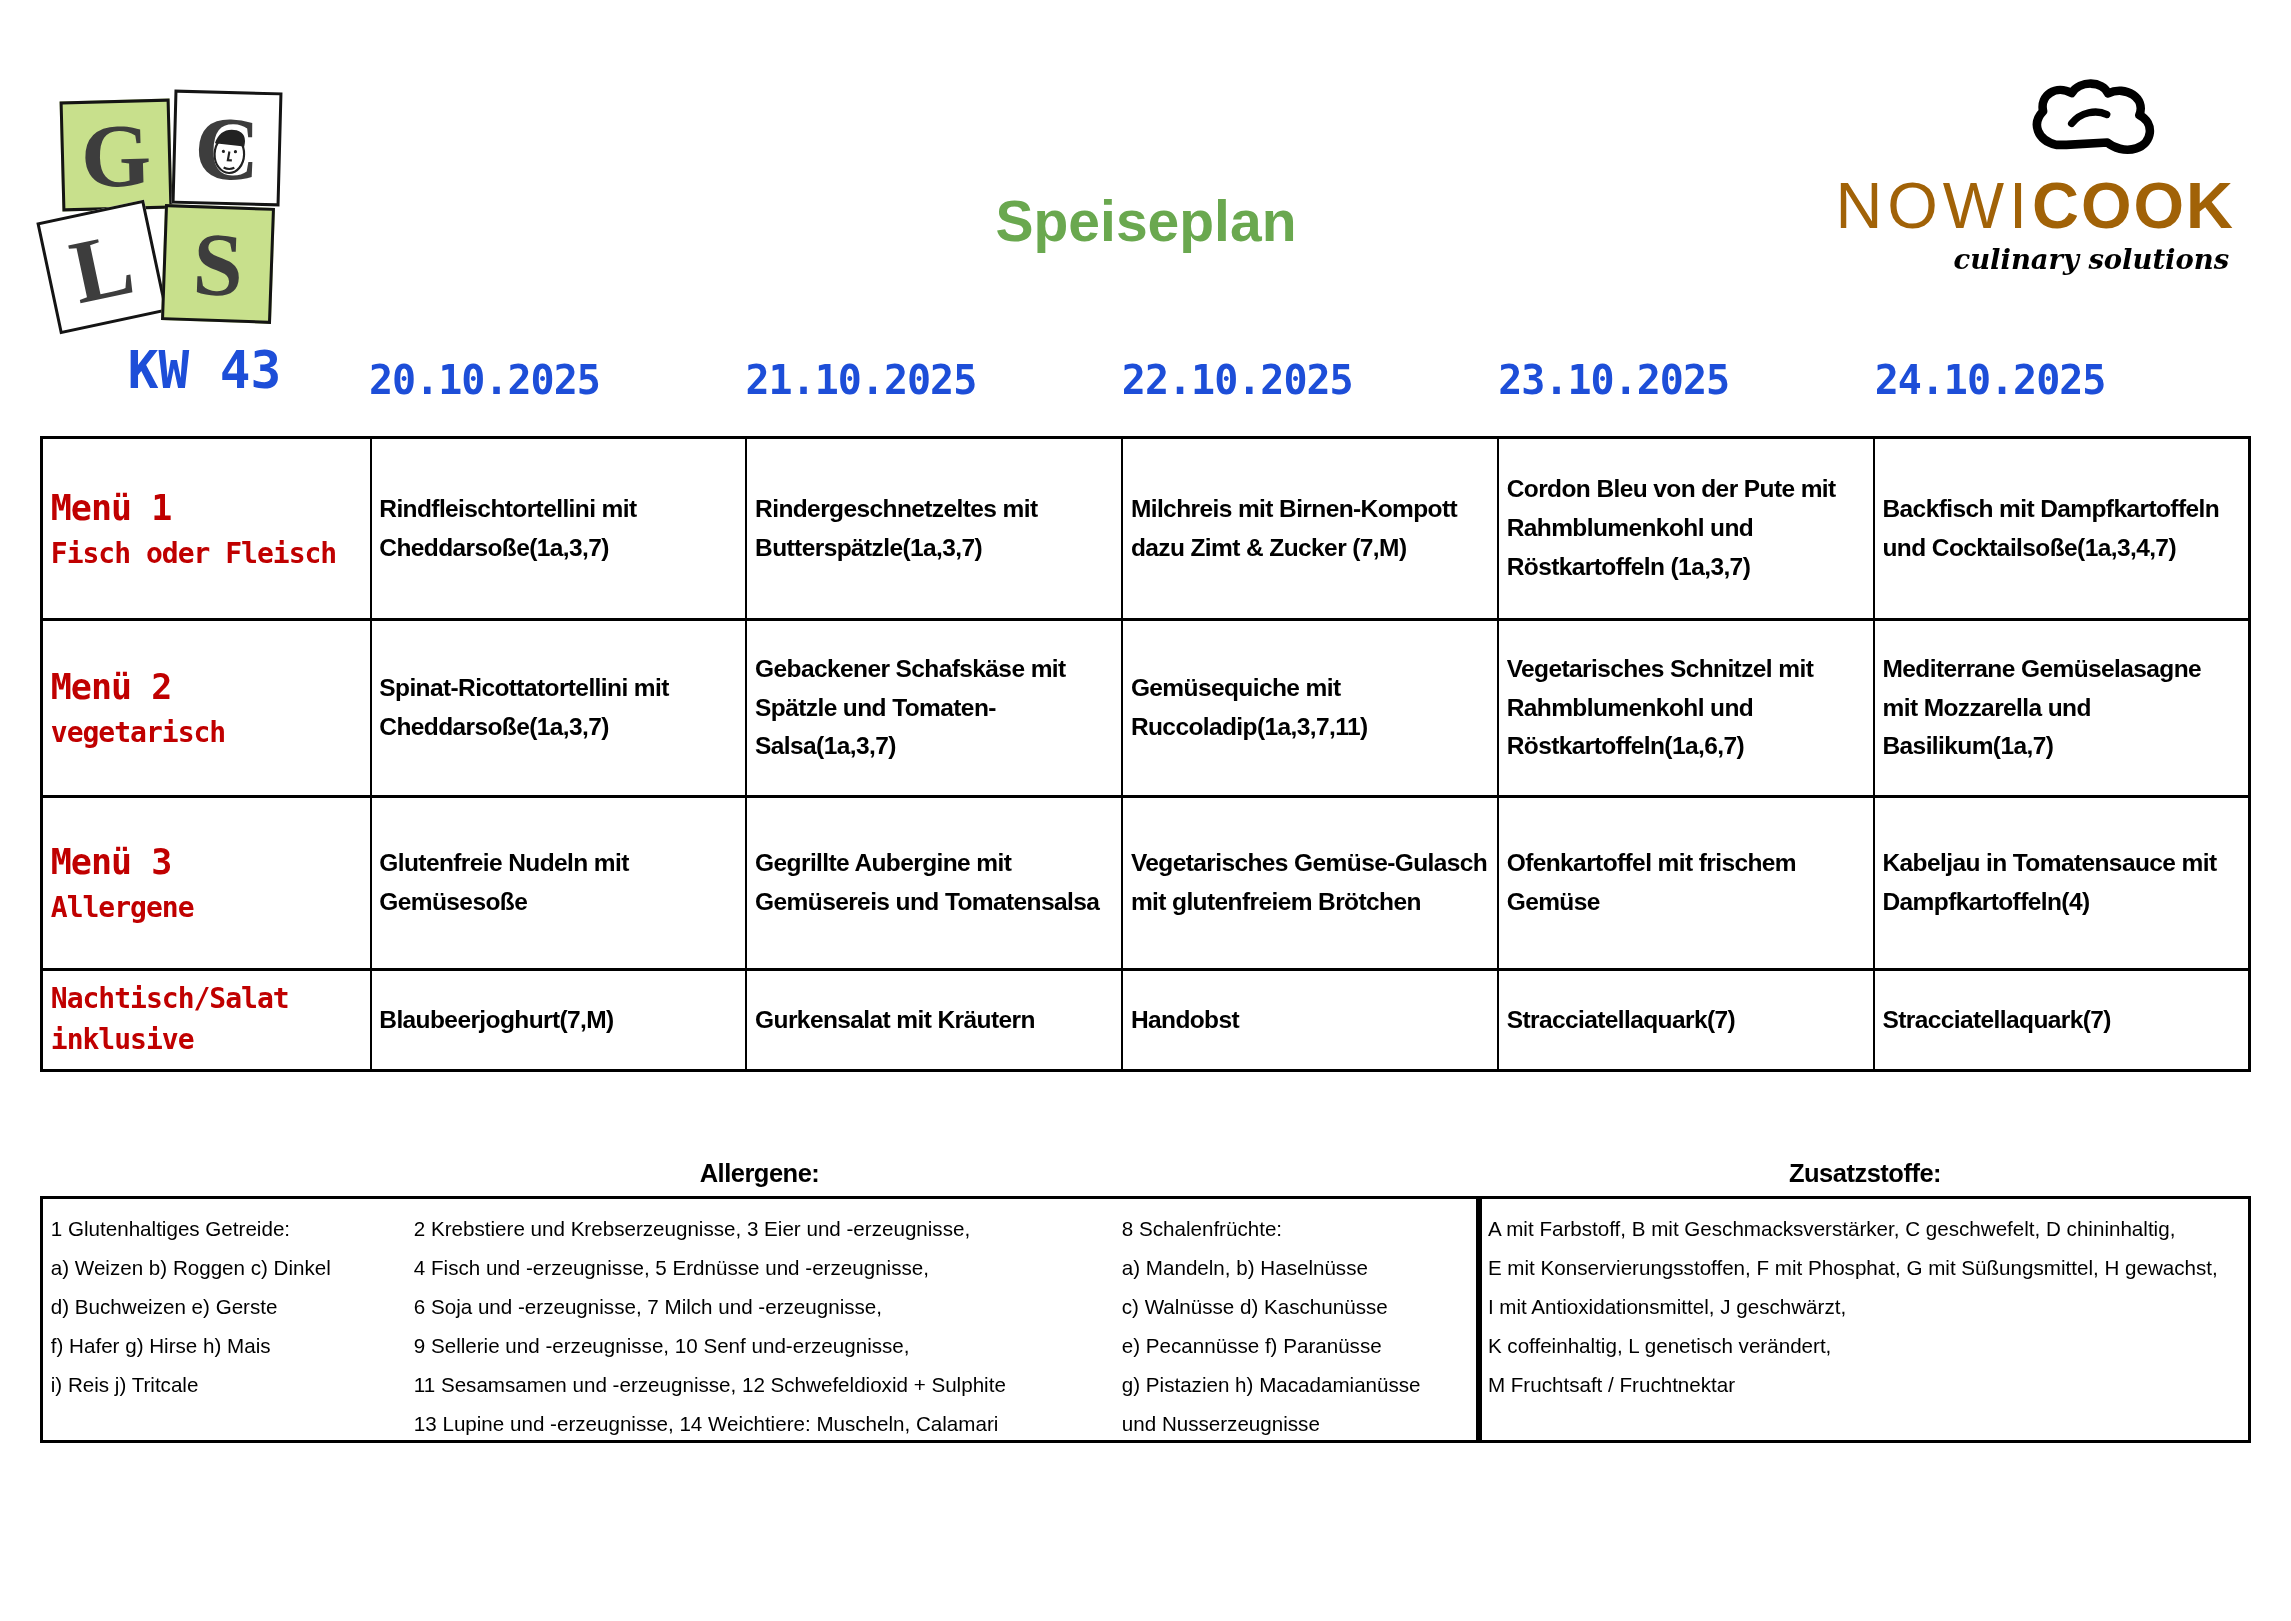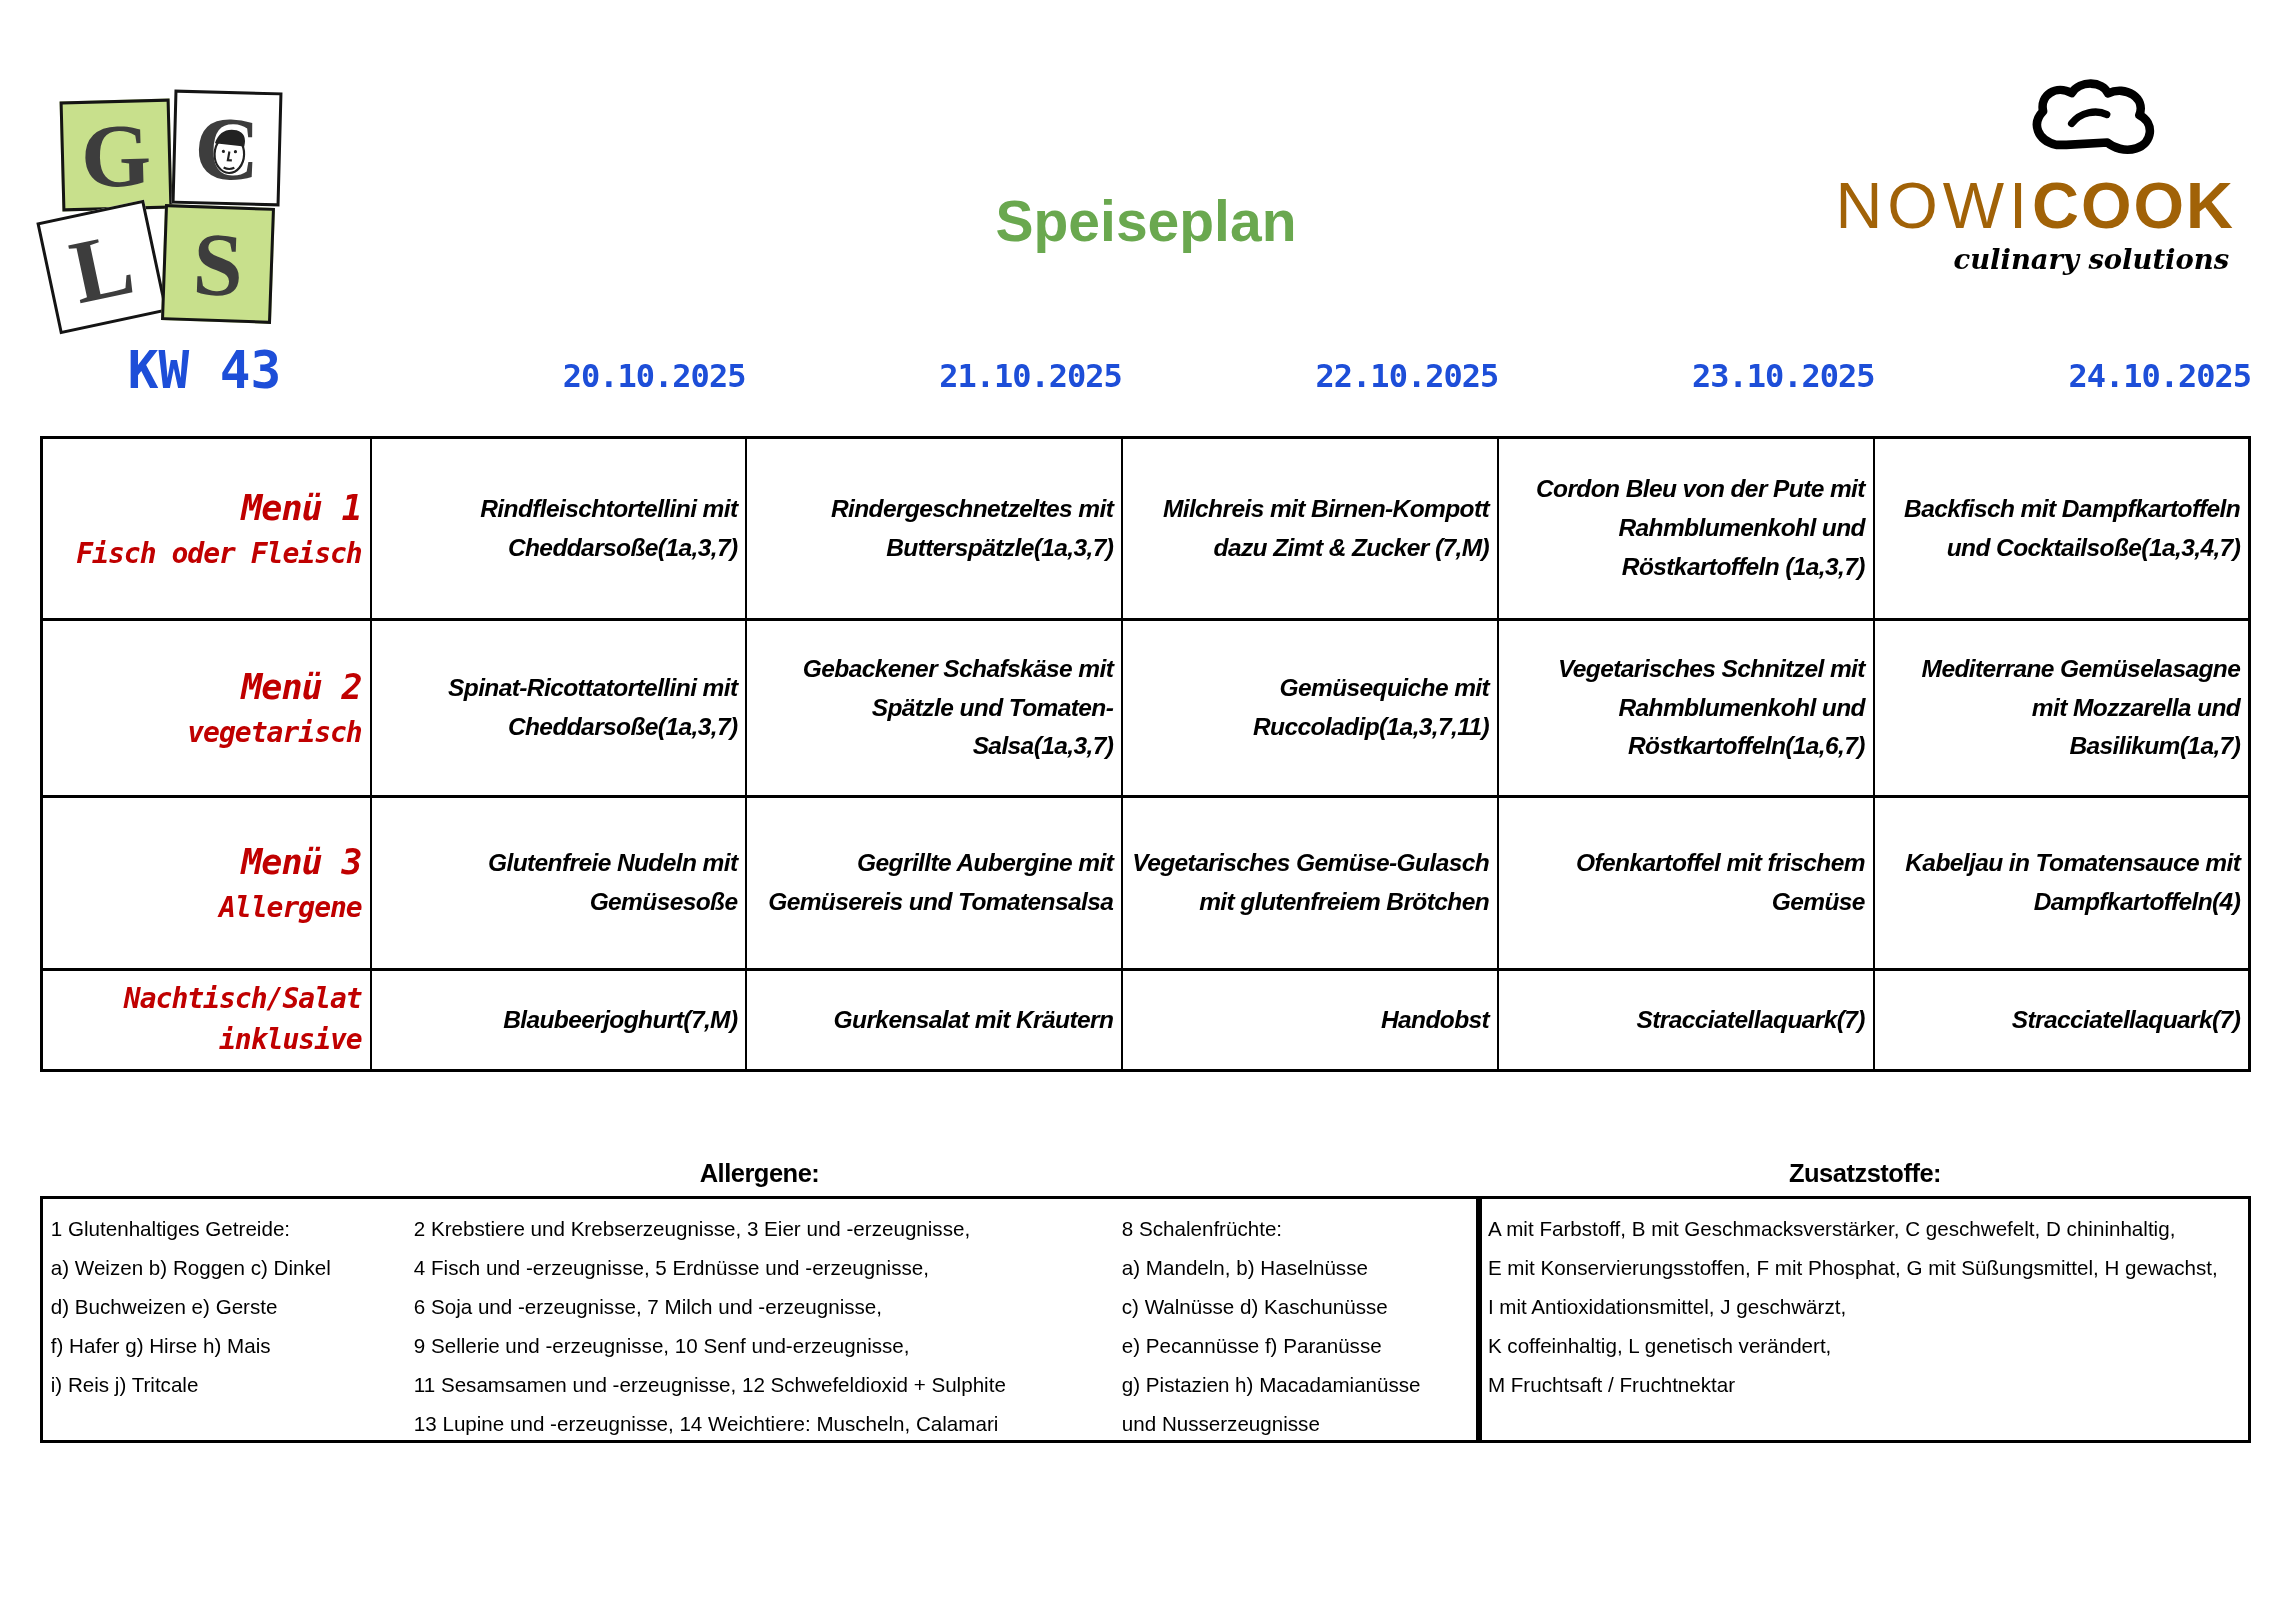--- a/index.html
+++ b/index.html
@@ -39,28 +39,28 @@
     position:absolute; top:165px; right:5.9px;
     font-family:"DejaVu Serif", serif; font-style:italic; font-weight:bold; font-size:27.4px;text-align:center;
   }
 
   
   .week-row {
     position:absolute; top:341px; left:40px; width:2211px; display:flex;
     color:#1d4ed8; font-weight:bold; font-family:"DejaVu Sans Mono", monospace;
   }
   .kw-cell  { width:329px; font-size:51px; text-align:center; }
-  .date-cell { flex:1; font-size:32px; text-align:right; padding-top:15.7px; letter-spacing:-1px; }
+  .date-cell { flex:1; font-size:40px; text-align:left; padding-top:15.7px; letter-spacing:-1px; }
 
   
   .menu-table-wrap { position:absolute; top:436px; left:40px; width:2211px; }
   table.menu { width:100%; border-collapse:collapse; table-layout:fixed; border:3.9px solid #000; }
   table.menu td {
     border:2.9px solid #000; border-top-width:3.9px; border-bottom-width:3.9px;
-    text-align:right; vertical-align:middle; padding:5.9px 7.8px;font-style:italic;
+    text-align:left; vertical-align:middle; padding:5.9px 7.8px;
   }
   .r1 { height:182px; } .r2 { height:177px; } .r3 { height:173px; } .r4 { height:101px; }
   .label-cell { color:#c00000; font-family:"DejaVu Sans Mono", monospace; font-weight:bold; }
   .label-line1 { font-size:35px; line-height:1.45; letter-spacing:-1px; }
   .label-line2 { font-size:28px; line-height:1.45; letter-spacing:-1px; }
   .r4 .label-line1 { font-size:28px; }
   .menu-cell { font-weight:bold; font-size:24.5px; line-height:1.58; letter-spacing:-0.6px; color:#000; }
 
   
   .legend { position:absolute; top:1159px; left:40px; width:2211px; }

